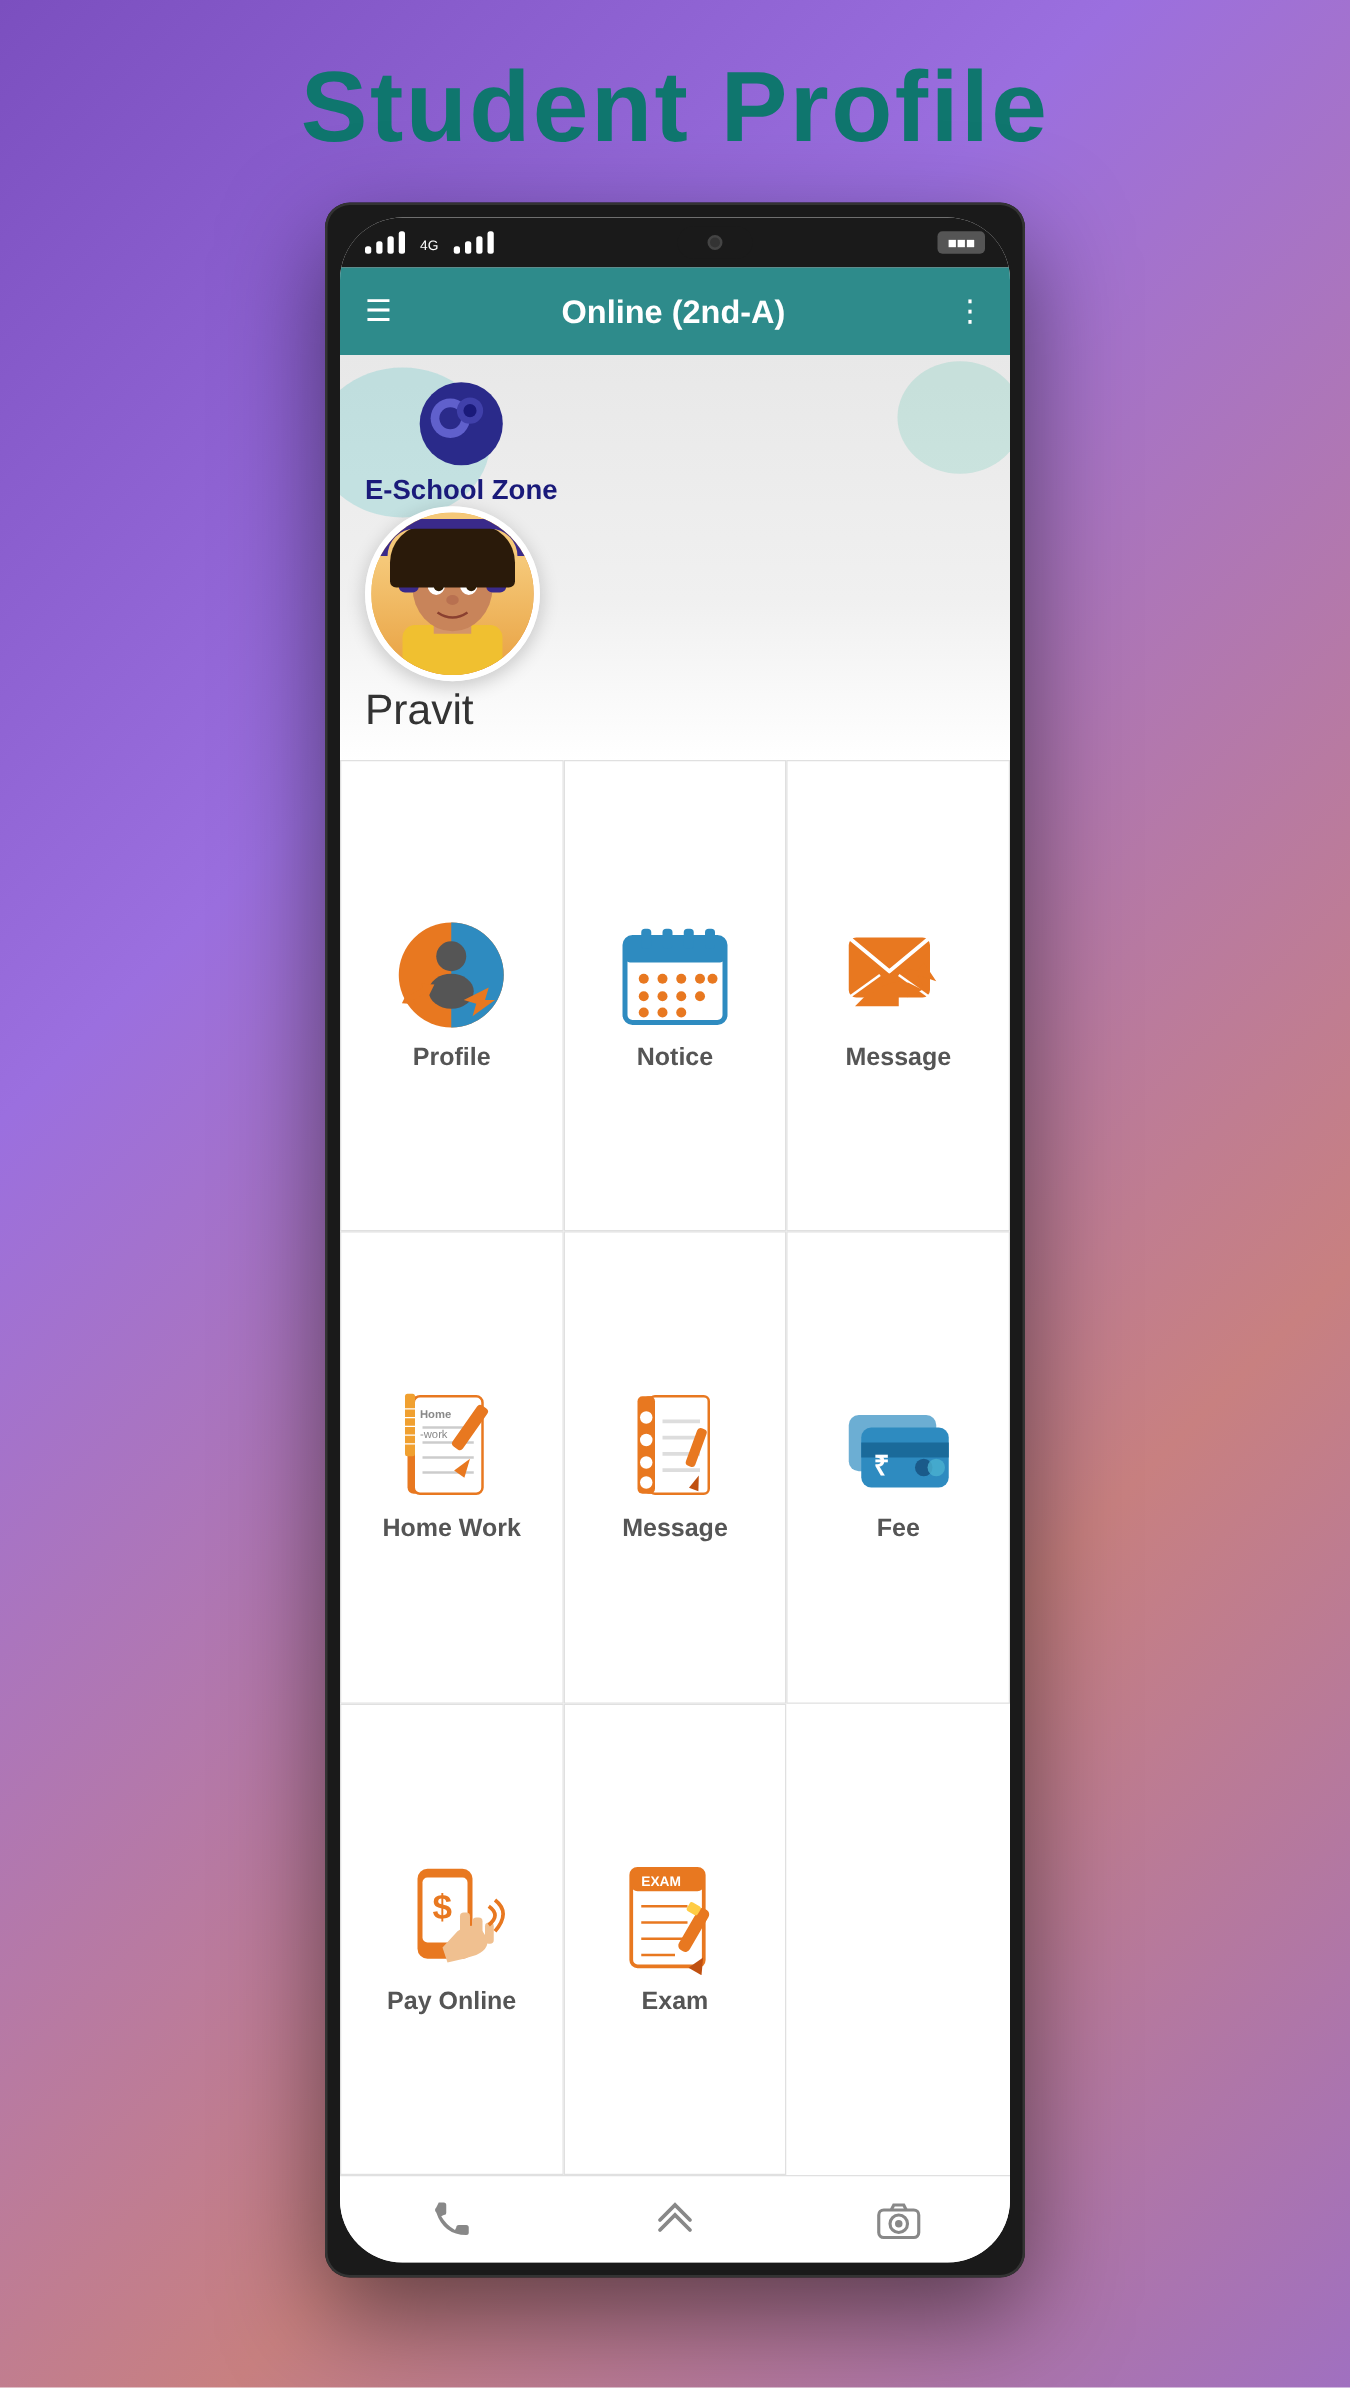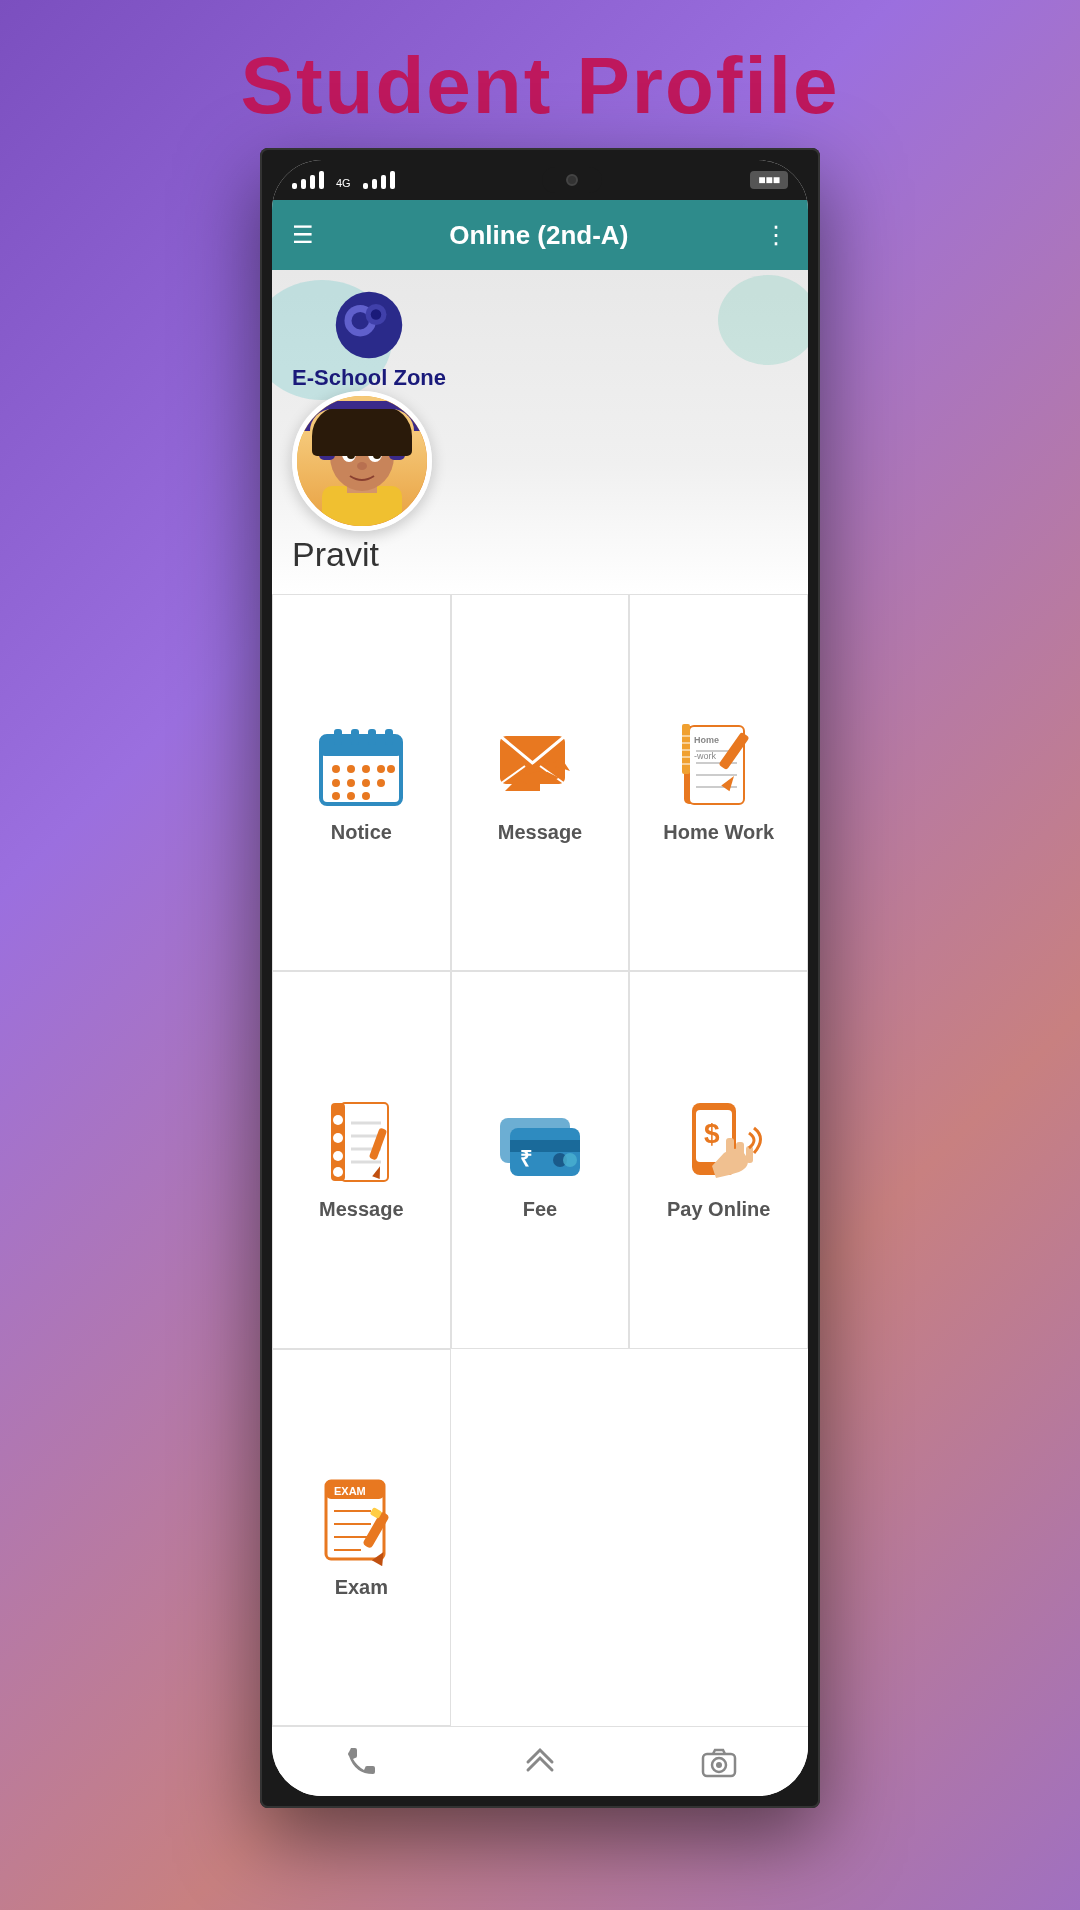--- a/index.html
+++ b/index.html
@@ -10,35 +10,35 @@
       display: flex;
       flex-direction: column;
       align-items: center;
       justify-content: flex-start;
       font-family: 'Arial', sans-serif;
       overflow: hidden;
     }
 
     
     .page-title {
-      color: #be185d;
+      color: #0f766e;
       font-size: 80px;
       font-weight: 900;
       text-align: left;
       margin-top: 40px;
-      margin-bottom: 16px;
+      margin-bottom: 30px;
       letter-spacing: 2px;
     }
 
     
     .phone-frame {
       width: 560px;
       height: 1660px;
       background: #1a1a1a;
-      border-radius: 8px;
+      border-radius: 20px;
       padding: 12px;
       box-shadow: 0 30px 80px rgba(0,0,0,0.5), inset 0 0 0 2px #333;
       position: relative;
     }
 
     .phone-screen {
       width: 100%;
       height: 100%;
       background: white;
       border-radius: 50px;
@@ -334,20 +334,38 @@
             <rect x="92" y="42" width="16" height="22" rx="5" fill="#3a2a8a"></rect>
           </svg>
         </div>
       </div>
 
       <span class="student-name">Pravit</span>
     </div>
 
     <div class="menu-grid">
 
+      <div class="menu-item">
+        <div class="menu-icon-area">
+          <svg width="90" height="90" viewBox="0 0 90 90">
+
+            <circle cx="45" cy="45" r="42" fill="#E87820"></circle>
+
+            <path d="M 45 3 A 42 42 0 0 1 87 45 L 45 45 Z" fill="#2E8BC0"></path>
+            <path d="M 87 45 A 42 42 0 0 1 45 87 L 45 45 Z" fill="#2E8BC0"></path>
+
+            <circle cx="45" cy="30" r="12" fill="#555"></circle>
+            <ellipse cx="45" cy="58" rx="18" ry="14" fill="#555"></ellipse>
+
+            <path d="M 20 72 L 35 62 L 35 68 L 55 68 L 55 62 L 70 72 L 55 82 L 55 76 L 35 76 L 35 82 Z" fill="#E87820" transform="rotate(-30, 45, 70) translate(0, 5) scale(0.6)"></path>
+            <path d="M 55 65 L 75 55 L 72 65 L 80 65 L 62 78 L 65 68 Z" fill="#E87820"></path>
+          </svg>
+        </div>
+        <span class="menu-label">Profile</span>
+      </div>
 
       <div class="menu-item">
         <div class="menu-icon-area">
           <svg width="90" height="90" viewBox="0 0 90 90">
 
             <rect x="5" y="15" width="80" height="68" rx="6" fill="white" stroke="#2E8BC0" stroke-width="4"></rect>
 
             <rect x="5" y="15" width="80" height="20" rx="4" fill="#2E8BC0"></rect>
 
             <rect x="18" y="8" width="8" height="16" rx="3" fill="#2E8BC0"></rect>

